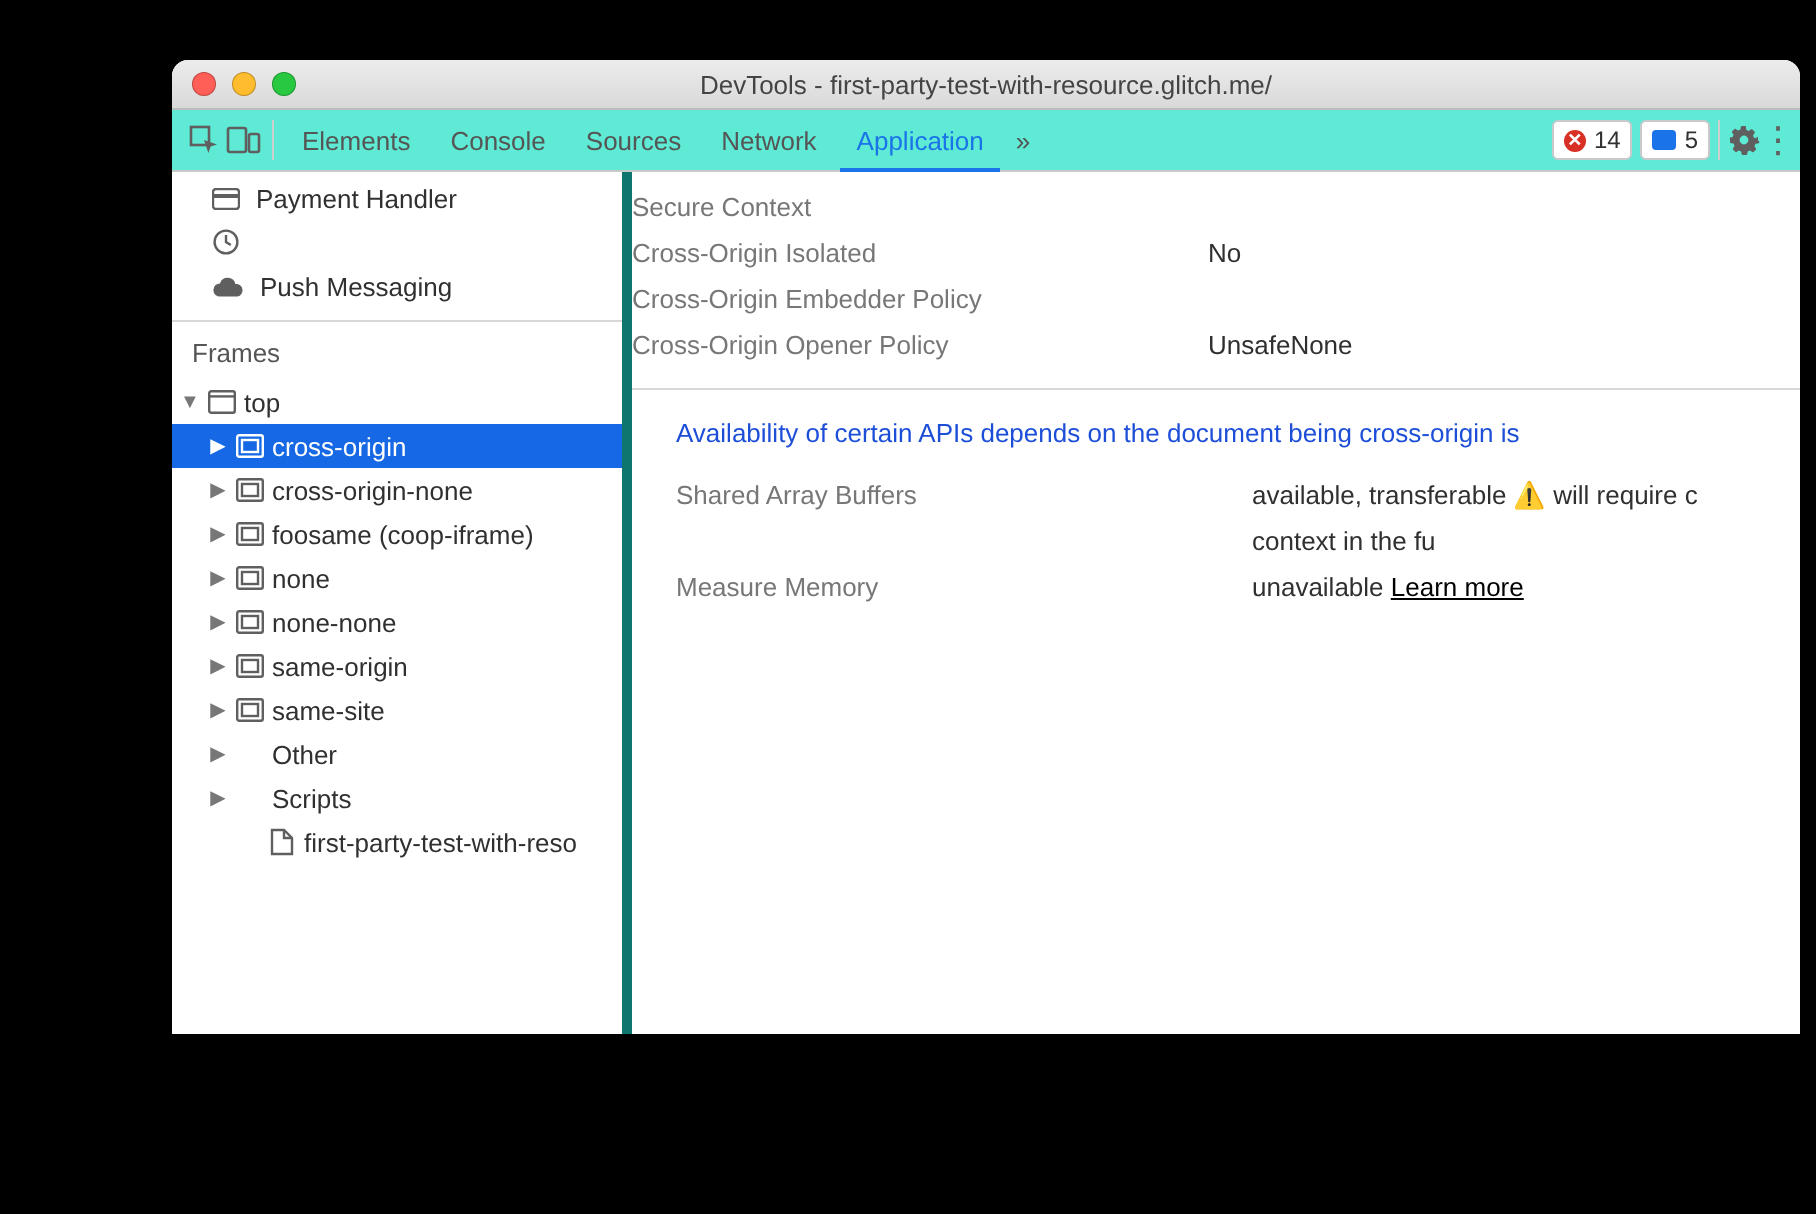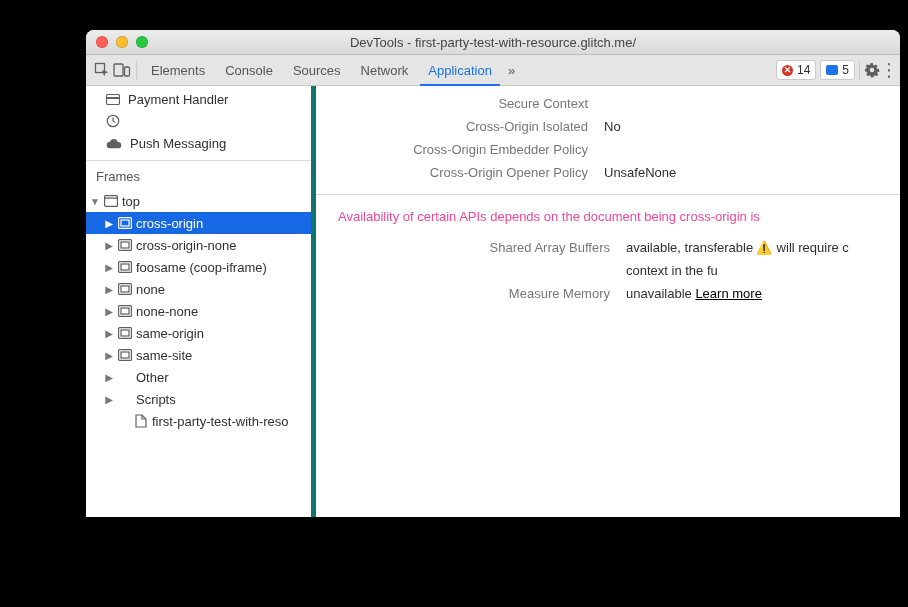--- a/index.html
+++ b/index.html
@@ -5,21 +5,21 @@
   html,body{margin:0;padding:0;background:#000;font-family:-apple-system,BlinkMacSystemFont,"Segoe UI",Helvetica,Arial,sans-serif;font-size:13px;color:#303030;}
   .stage{width:908px;height:517px;position:relative;margin-left:46px;}
   .window{position:absolute;left:40px;top:30px;width:814px;height:510px;background:#fff;border-radius:8px;box-shadow:0 22px 55px rgba(0,0,0,.6),0 0 0 1px rgba(0,0,0,.15);overflow:hidden;display:flex;flex-direction:column;}
   
   .titlebar{height:24px;background:linear-gradient(#ececec,#d9d9d9);border-bottom:1px solid #bcbcbc;display:flex;align-items:center;position:relative;flex:0 0 auto;}
   .traffic{display:flex;gap:8px;margin-left:10px;}
   .dot{width:12px;height:12px;border-radius:50%;box-shadow:inset 0 0 0 .5px rgba(0,0,0,.25);}    
   .red{background:#ff5f57;} .yellow{background:#febc2e;} .green{background:#28c840;}
   .title{position:absolute;left:0;right:0;text-align:center;font-size:13px;color:#444;pointer-events:none;}
   
-  .toolbar{height:30px;border-bottom:1px solid #c9c9c9;display:flex;align-items:center;background:#e5e5e5;padding:0 6px;gap:0;flex:0 0 auto;}
+  .toolbar{height:30px;border-bottom:1px solid #c9c9c9;display:flex;align-items:center;background:#5eead4;padding:0 6px;gap:0;flex:0 0 auto;}
   .tool-icon{width:20px;height:20px;display:flex;align-items:center;justify-content:center;color:#5f5f5f;}
   .divider{width:1px;height:20px;background:#cfcfcf;margin:0 4px;}
   .tabs{display:flex;align-items:stretch;height:100%;}
   .tab{padding:0 10px;display:flex;align-items:center;color:#555;cursor:default;position:relative;}
   .tab.active{color:#1a73e8;}
   .tab.active::after{content:"";position:absolute;left:2px;right:2px;bottom:-1px;height:2px;background:#1a73e8;}
   .spacer{flex:1;}
   .pill{display:flex;align-items:center;border:1px solid #c9c9c9;border-radius:3px;height:18px;padding:0 5px;font-size:12px;gap:4px;background:#fff;}
   .pill + .pill{margin-left:4px;}
   .err-circle{width:11px;height:11px;border-radius:50%;background:#d93025;color:#fff;font-size:9px;line-height:11px;text-align:center;font-weight:700;}
@@ -38,25 +38,25 @@
   .node{display:flex;align-items:center;height:22px;gap:4px;color:#303030;white-space:nowrap;}
   .node .tw{width:10px;text-align:center;color:#777;font-size:10px;}
   .node .ic{width:14px;height:14px;display:flex;align-items:center;justify-content:center;color:#5f5f5f;}
   .node.sel{background:#1768e4;color:#fff;}
   .node.sel .ic,.node.sel .tw{color:#fff;}
   .d0{padding-left:4px;} .d1{padding-left:18px;} .d2{padding-left:34px;}
   
   .main{flex:1;overflow:hidden;display:flex;flex-direction:column;position:relative;}
   .main-inner{flex:1;overflow:hidden;padding:0;}
   .kv{display:flex;padding:4px 0;}
-  .kv .k{width:272px;text-align:right;color:#777;padding-right:16px;}
+  .kv .k{width:272px;color:#777;padding-right:16px;}
   .kv .v{flex:1;color:#303030;}
   .section{padding:14px 22px 10px 22px;}
   .sec-title{font-weight:600;color:#303030;margin-bottom:4px;}
-  .sec-sub{color:#ec4899;margin-bottom:12px;white-space:nowrap;overflow:hidden;}
+  .sec-sub{color:#1d4ed8;margin-bottom:12px;white-space:nowrap;overflow:hidden;}
   hr.sep{border:none;border-top:1px solid #d8d8d8;margin:10px 0 0 0;}
   .link{color:#000000;text-decoration:underline;cursor:pointer;}
   
   .hbar{height:14px;position:relative;border-top:1px solid #e2e2e2;background:#fafafa;}
   .hbar .thumb{position:absolute;top:3px;height:8px;border-radius:4px;background:#c0c0c0;}
   .side-h .thumb{left:6px;width:170px;}
   .main .hbar{position:absolute;left:0;right:0;bottom:0;}
   .main-h .thumb{left:6px;width:430px;}
   svg{display:block;}
 </style>

